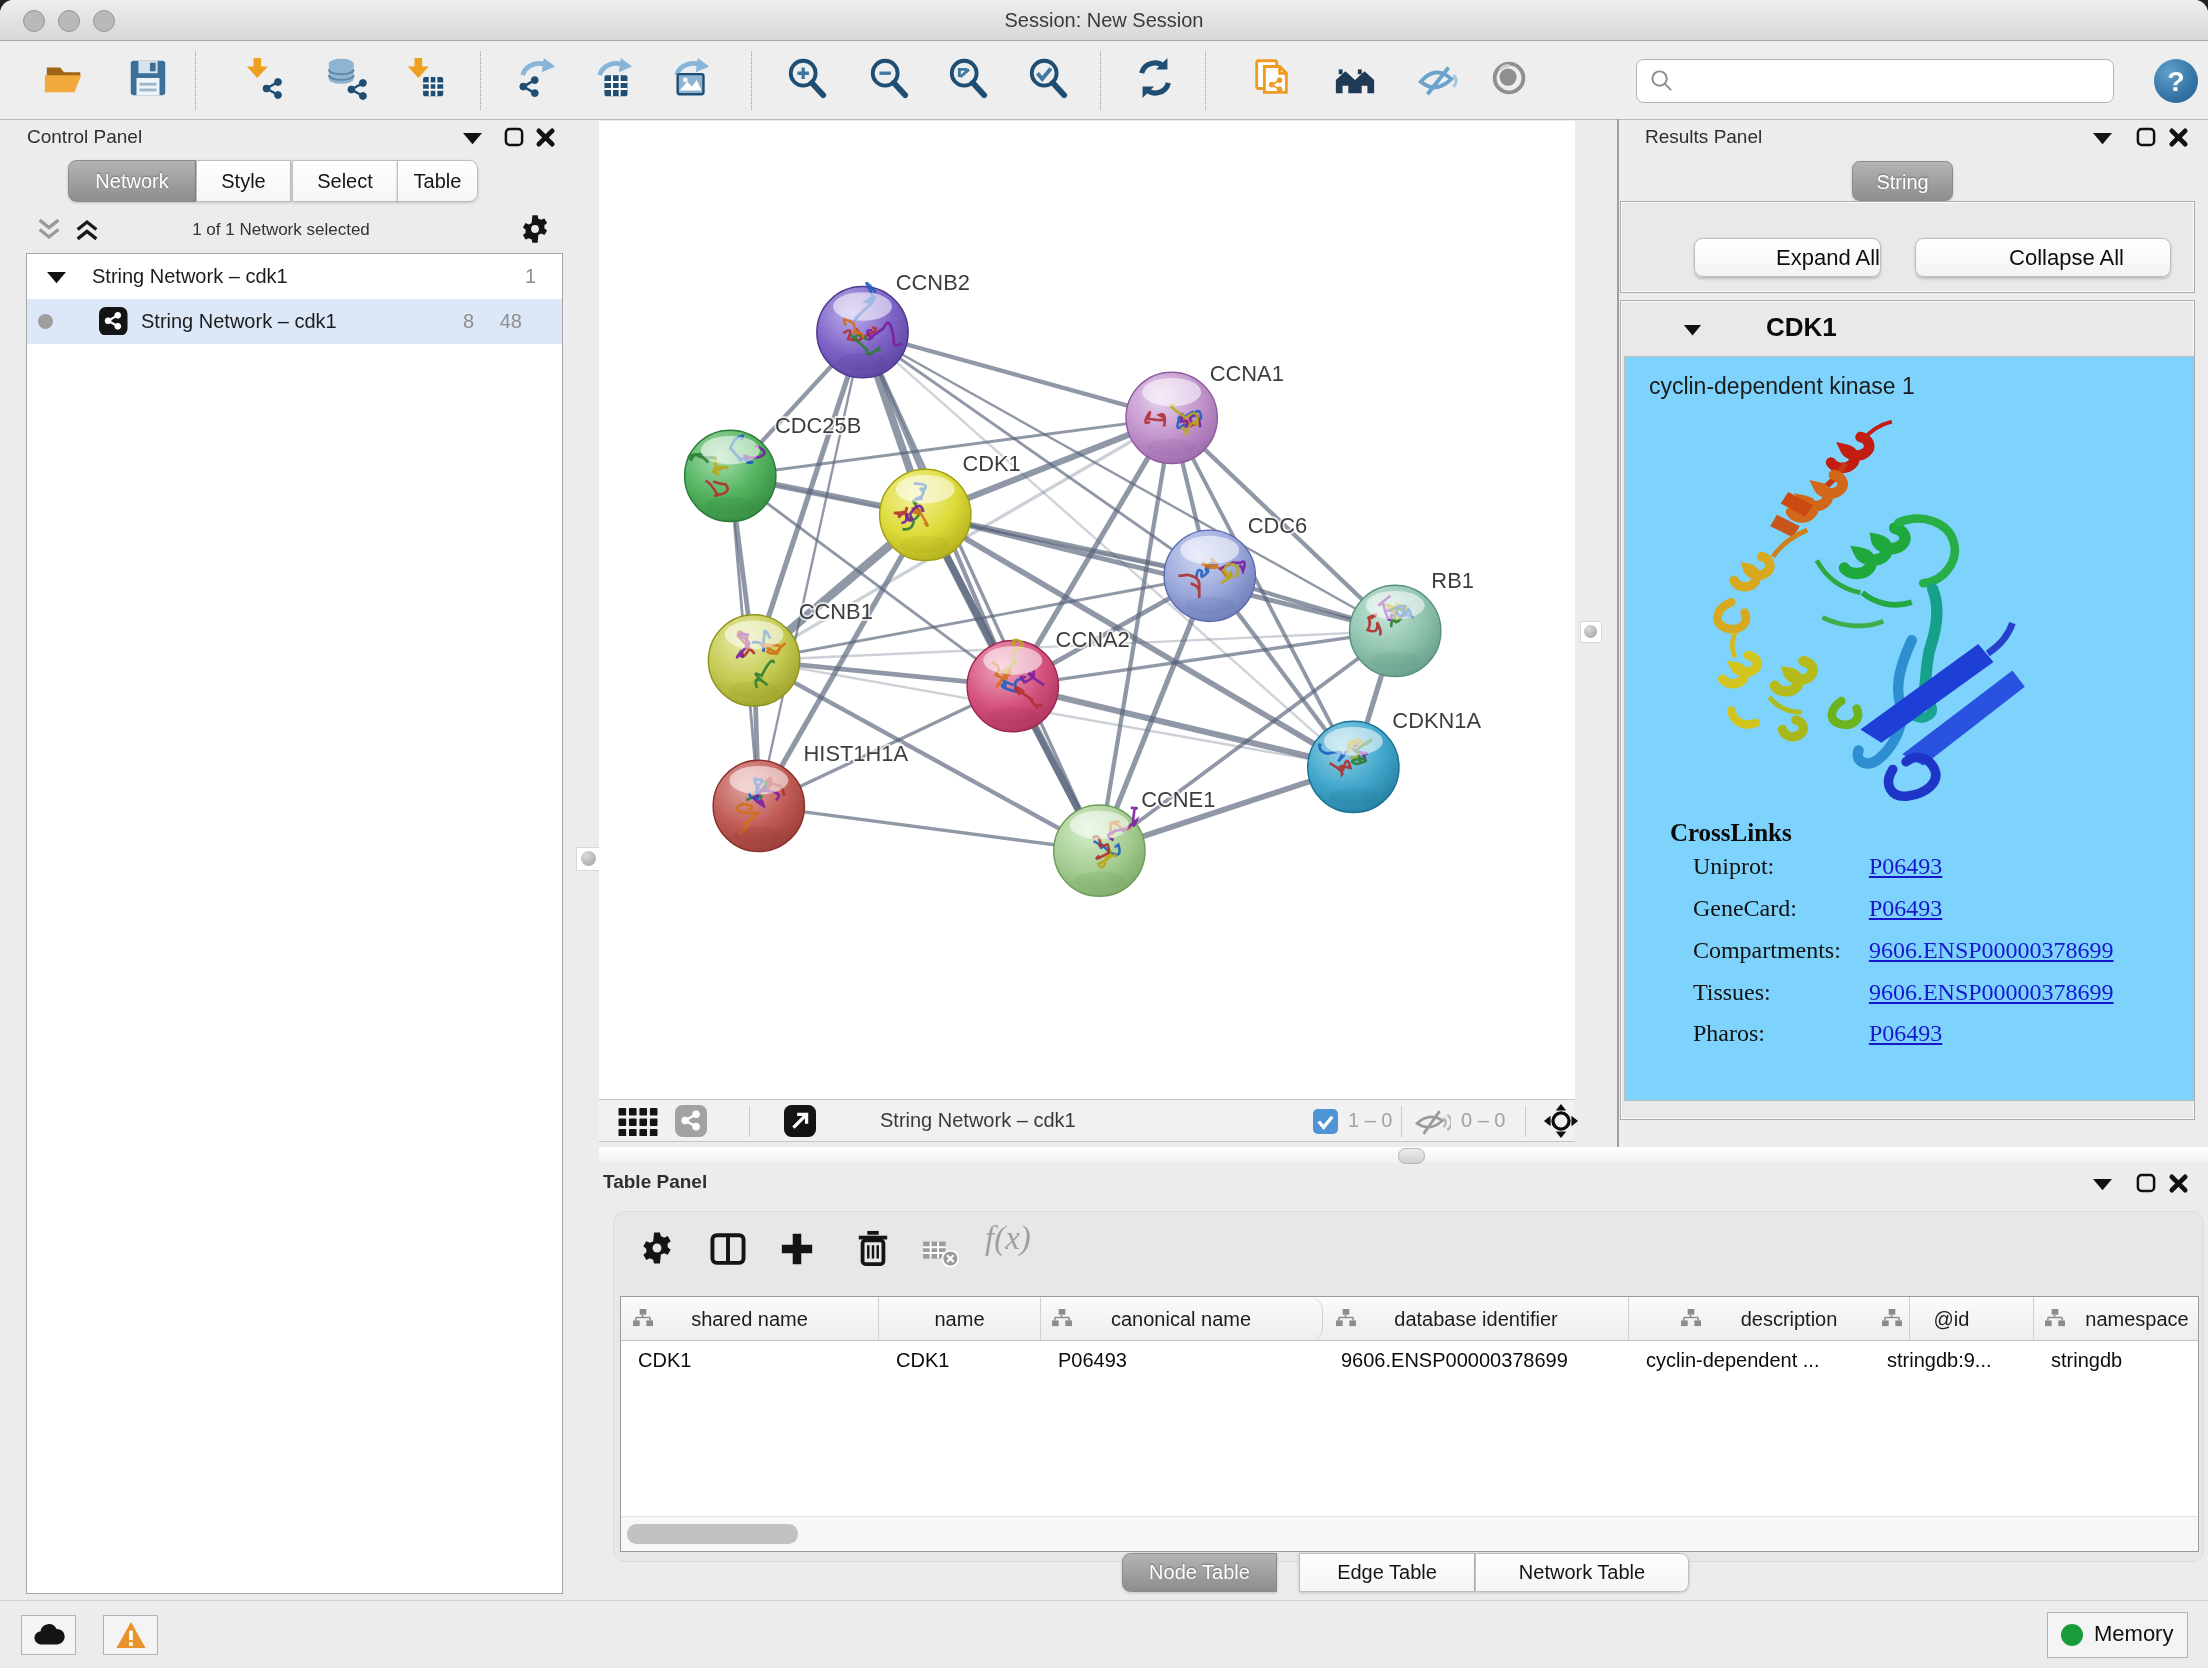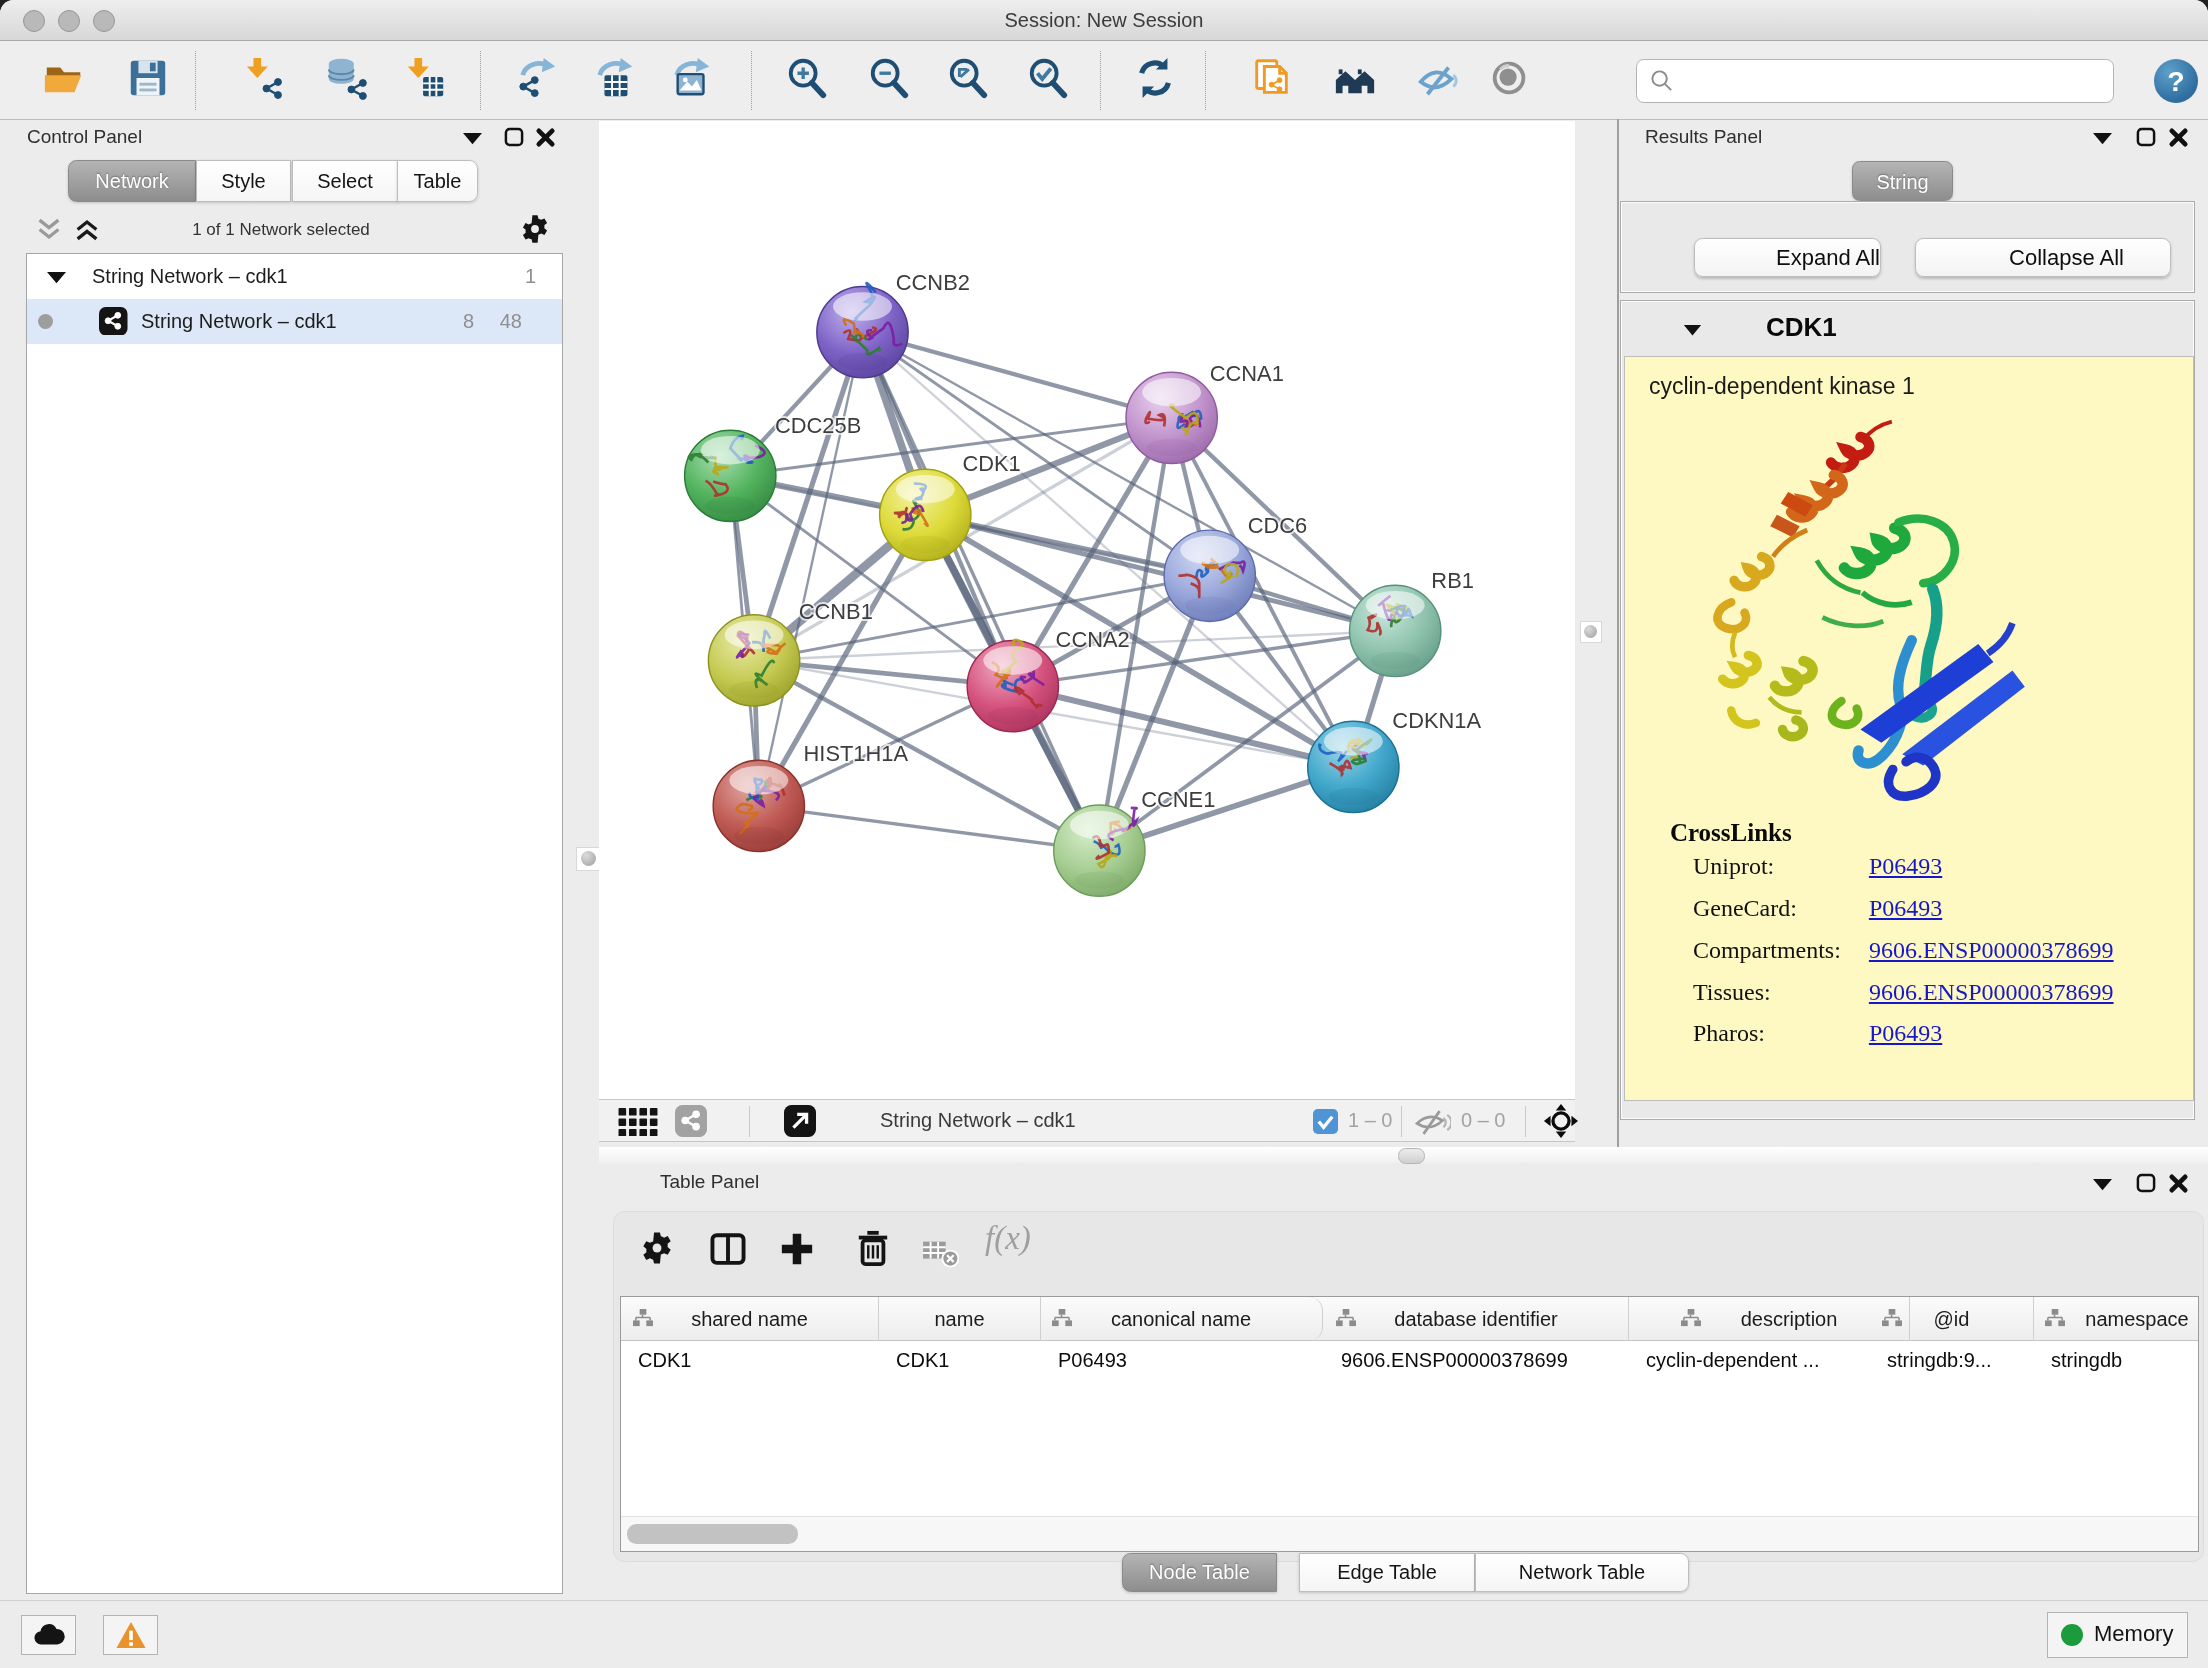--- a/index.html
+++ b/index.html
@@ -550,21 +550,21 @@
   <div class="abs tab sel" style="left:1852px;top:161px;width:101px;height:40px;line-height:40px;border-radius:7.6px;">String</div>
   <div class="abs rbox" style="left:1620px;top:201px;width:575px;height:92px;">
     <div class="abs btn-white" style="left:73px;top:36px;width:185px;height:37px;line-height:37px;text-align:right;">Expand All</div>
     <div class="abs btn-white" style="left:294px;top:36px;width:207px;height:37px;line-height:37px;padding-left:47px;">Collapse All</div>
   </div>
   <div class="abs rbox" style="left:1620px;top:300px;width:575px;height:820px;">
     <span class="abs" id="rp-sec-caret" style="left:62px;top:21px;width:19px;height:12.4px;"><svg width="19" height="12.4" viewBox="0 0 22 14">
           <path d="M1 1h20L11 13z" fill="#111"></path>
         </svg></span>
     <span class="abs" style="left:145px;top:11.4px;font-size:26px;font-weight:bold;color:#0a0a0a;">CDK1</span>
-    <div class="abs" style="left:2.9px;top:55px;width:570px;height:745px;border:1px solid #bdbdbd;background:#fef9c3;box-sizing:border-box;">
+    <div class="abs" style="left:2.9px;top:55px;width:570px;height:745px;border:1px solid #bdbdbd;background:#7dd3fc;box-sizing:border-box;">
       <span class="abs" style="left:24px;top:16px;font-size:23px;color:#1a1a1a;">cyclin-dependent kinase 1</span>
       <div class="abs" id="ribbon" style="left:49px;top:59px;width:371px;height:399px;"><svg width="371" height="399" viewBox="0 0 390 420">
             <path d="M199 25c8-10 18-16 30-19" fill="none" stroke="#c21d10" stroke-width="4"></path>
             <path d="M196 22a13 10 0 1 1-16 13a13 10 0 1 1-15 14" fill="none" stroke="#c21d10" stroke-width="11" stroke-linecap="round"></path>
             <path d="M180 50c-8 14-16 22-26 28" fill="none" stroke="#c83812" stroke-width="6"></path>
             <path d="M168 62a13 10 0 1 1-16 13a13 10 0 1 1-15 14a12 9 0 1 1-14 12" fill="none" stroke="#d2671a" stroke-width="11" stroke-linecap="round"></path>
             <path d="M120 80l26 14-8 12-26-14z" fill="#cc4912"></path>
             <path d="M108 104l24 12-7 12-24-12z" fill="#c8551a"></path>
             <path d="M140 120c-14 6-28 16-36 28" fill="none" stroke="#d08018" stroke-width="5"></path>
             <path d="M92 148a12 10 0 1 1-15 12a12 10 0 1 1-14 13" fill="none" stroke="#d8a81e" stroke-width="10" stroke-linecap="round"></path>
@@ -608,21 +608,21 @@
             <span class="abs serif xl-link" style="left: 244px; top: 0px;">9606.ENSP00000378699</span>
           </div>
           <div style="position: absolute; left: 0px; top: 167px; width: 100%; height: 42px;">
             <span class="abs serif xl-label" style="left: 68px; top: 0px;">Pharos:</span>
             <span class="abs serif xl-link" style="left: 244px; top: 0px;">P06493</span>
           </div>
         </div>
     </div>
   </div>
 
-  <div class="abs panel-title" style="left:660px;top:1171px;">Table Panel</div>
+  <div class="abs panel-title" style="left:603px;top:1171px;font-weight:bold;">Table Panel</div>
   <div class="abs hicon" id="tp-caret" style="left:2092px;top:1177px;"><svg width="21" height="13.3" viewBox="0 0 22 14">
         <path d="M1 1h20L11 13z" fill="#111"></path>
       </svg></div>
   <div class="abs hicon" id="tp-float" style="left:2136px;top:1173px;"><svg width="20" height="20" viewBox="0 0 21 21">
         <rect x="2" y="2" width="17" height="17" rx="4" fill="none" stroke="#111" stroke-width="2.6"></rect>
       </svg></div>
   <div class="abs hicon" id="tp-close" style="left:2168px;top:1173px;"><svg width="21" height="21" viewBox="0 0 22 22">
         <path d="M4 4l14 14M18 4L4 18" stroke="#111" stroke-width="5" stroke-linecap="round"></path>
       </svg></div>
   <div id="tp-box" class="abs">

